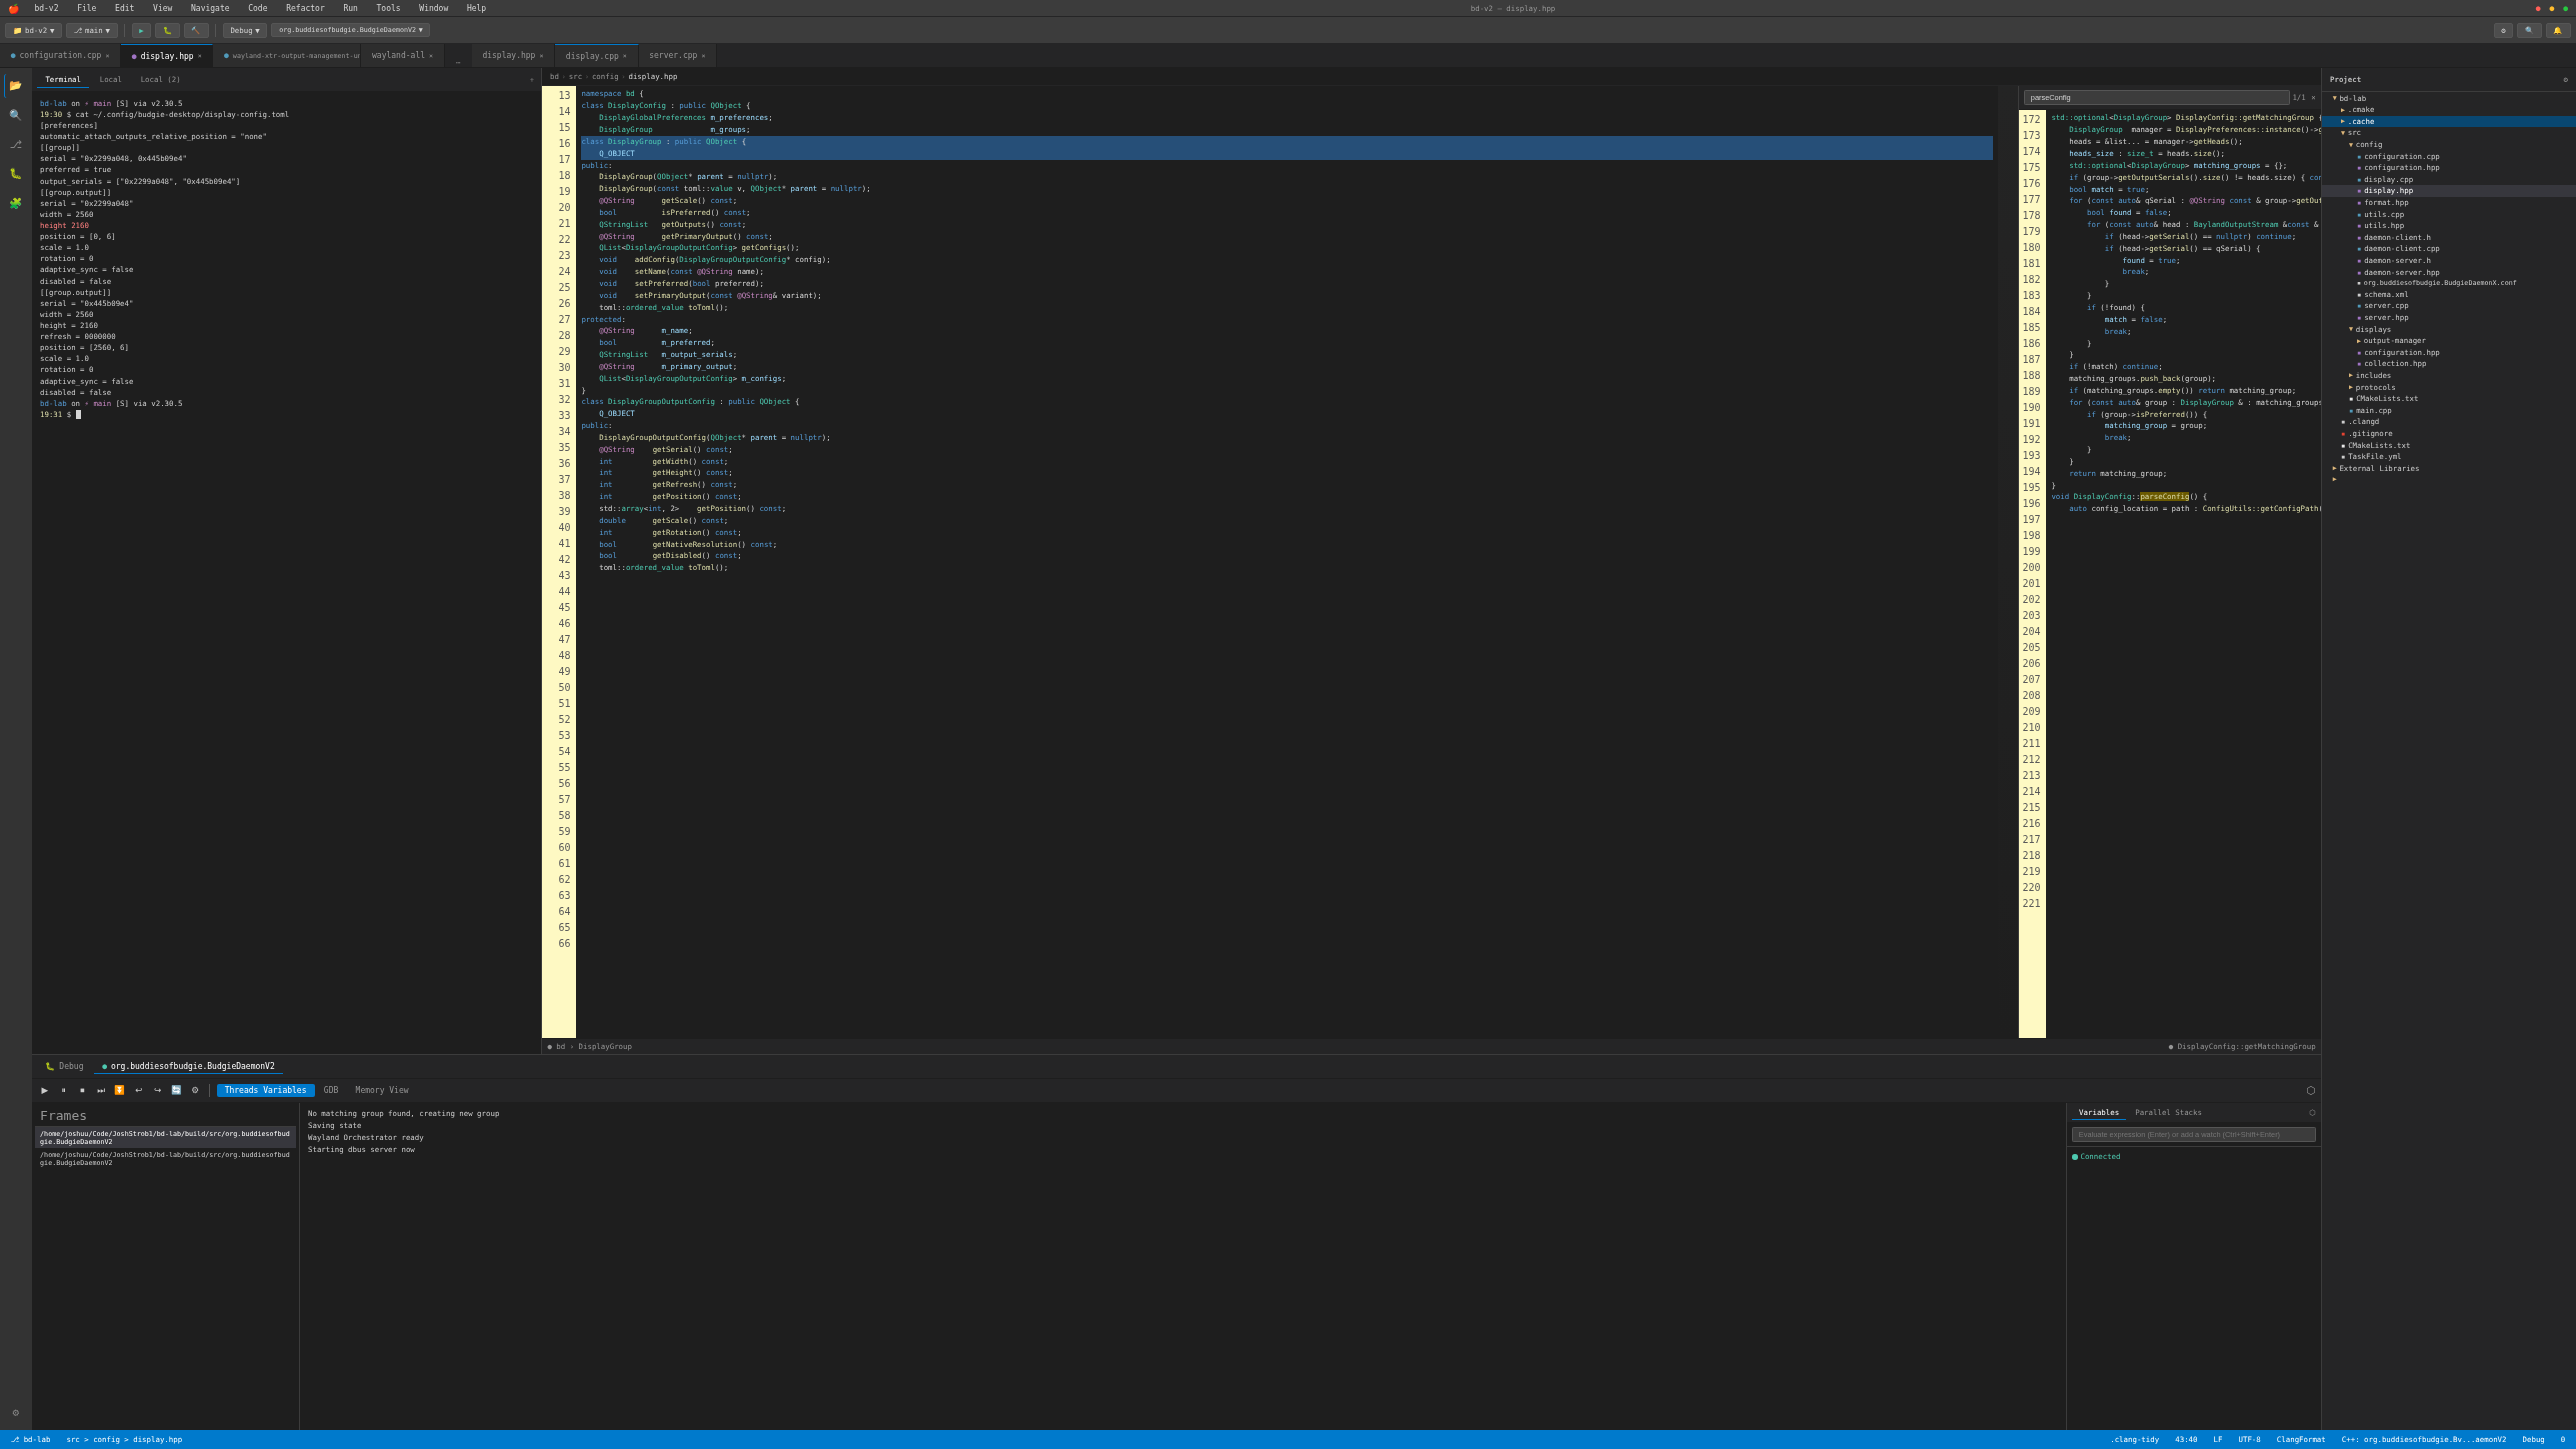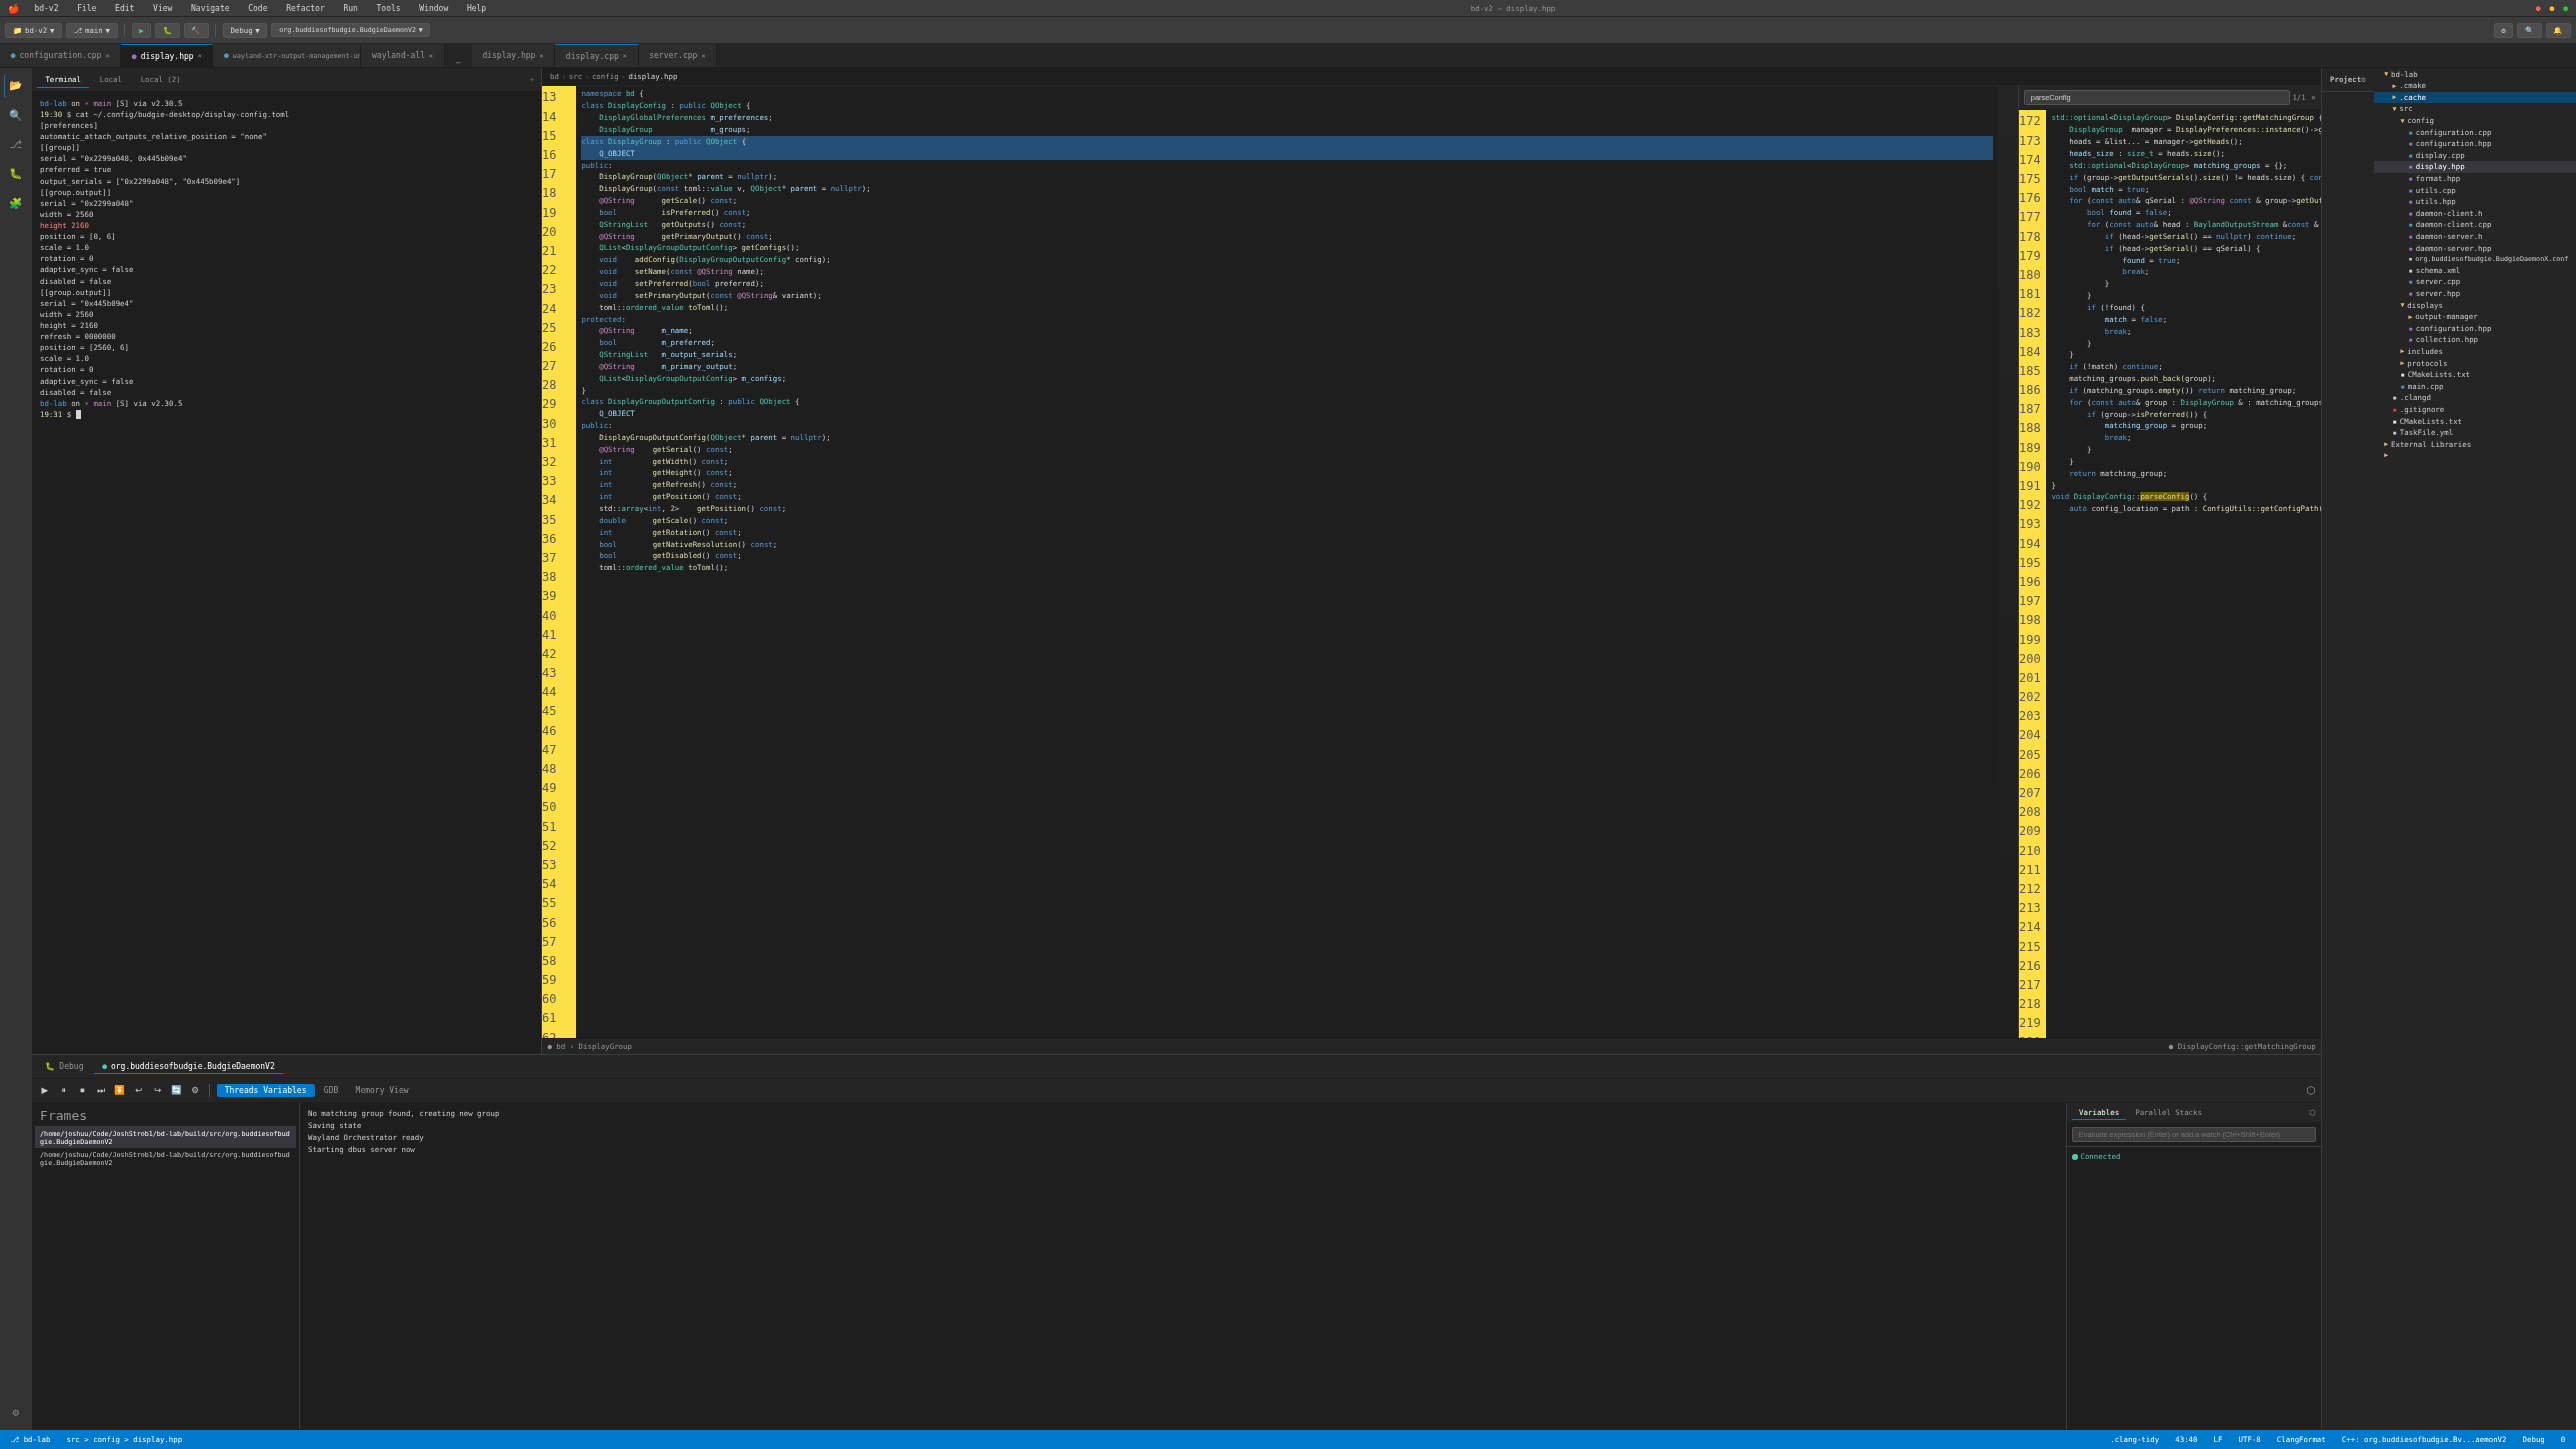--- a/index.html
+++ b/index.html
@@ -175,26 +175,27 @@
 
     .code-pane {
       flex: 1;
       display: flex;
       overflow: hidden;
       border-right: 0.7px solid #3c3c3c;
     }
 
     .line-numbers {
       width: 34px;
-      background: #fde047;
+      background: #fef9c3;
       color: #5a5a5a;
+      text-align: right;
       padding-right: 5.4px;
       padding-top: 2.7px;
       line-height: 1.6;
-      font-size: 12px;
+      font-size: 10px;
       flex-shrink: 0;
       overflow: hidden;
     }
 
     .code-content {
       flex: 1;
       padding: 2.7px 5.4px;
       overflow: hidden;
       line-height: 1.6;
       font-size: 7.4px;
@@ -228,21 +229,21 @@
       width: 20px;
       background: #1a1a1a;
       flex-shrink: 0;
     }
 
     
     .project-panel {
       width: 255px;
       background: #252526;
       display: flex;
-      flex-direction: row;
+      flex-direction: column;
       flex-shrink: 0;
       border-left: 0.7px solid #3c3c3c;
     }
 
     .project-header {
       height: 24px;
       background: #252526;
       display: flex;
       align-items: center;
       padding: 0 8px;

